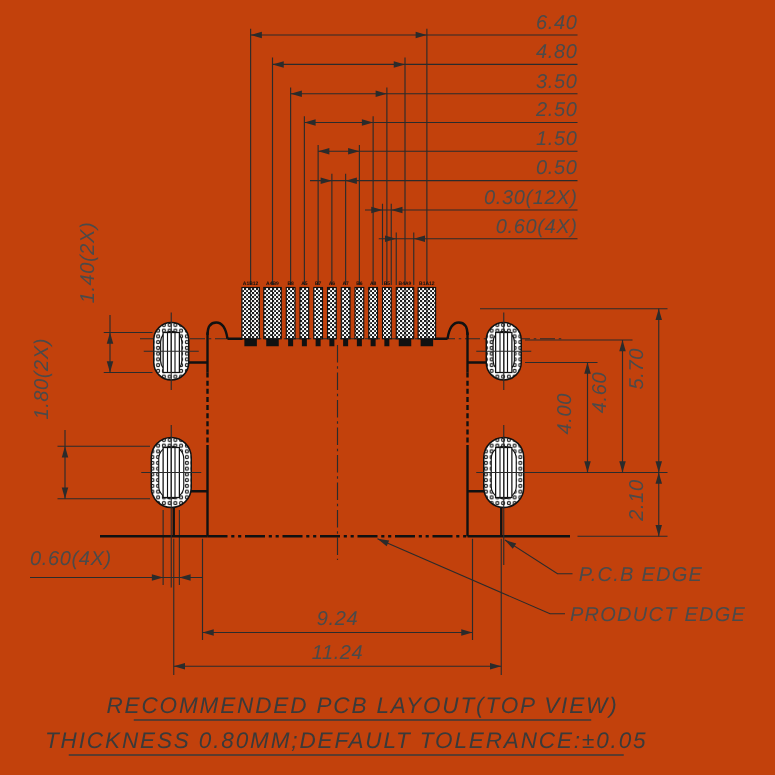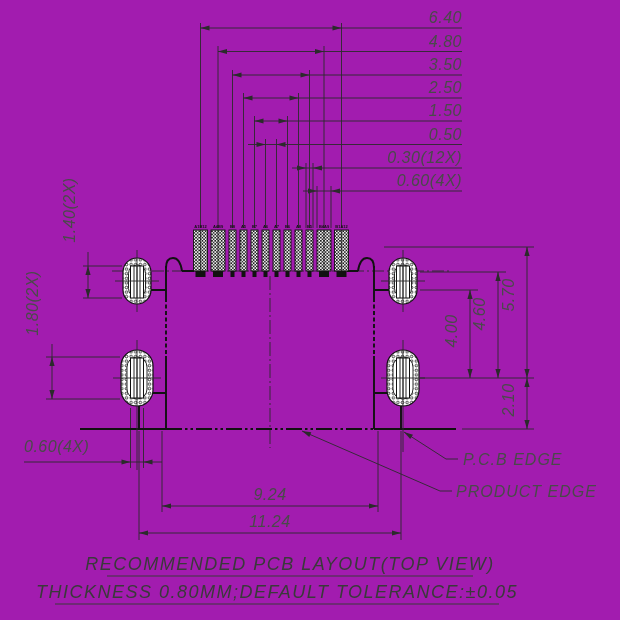--- a/index.html
+++ b/index.html
@@ -1,16 +1,16 @@
 <!DOCTYPE html>
 <html><head>
 <meta charset="utf-8">
 <style>
   html,body{margin:0;padding:0;background:#fff;}
-  .stage{position:relative;width:620px;height:620px;background:#a21caf;overflow:hidden;
+  .stage{position:relative;width:620px;height:620px;background:#c2410c;overflow:hidden;
          font-family:"Liberation Sans",sans-serif;}
   svg{display:block}
   text{font-family:"Liberation Sans",sans-serif;}
   .dim{font-style:italic;font-size:16px;fill:#4a4a4a;letter-spacing:0.5px;}
   .callout{font-style:italic;font-size:16px;fill:#4a4a4a;letter-spacing:1px;}
   .title{font-style:italic;font-size:18px;fill:#3a3a3a;letter-spacing:1.5px;}
   .pinlbl{font-size:4px;fill:#111;font-weight:bold;}
   .thin{stroke:#2b2b2b;stroke-width:0.9;fill:none;}
   .heavy{stroke:#111;stroke-width:1.9;fill:none;}
   .arrow{fill:#2b2b2b;stroke:none;}

